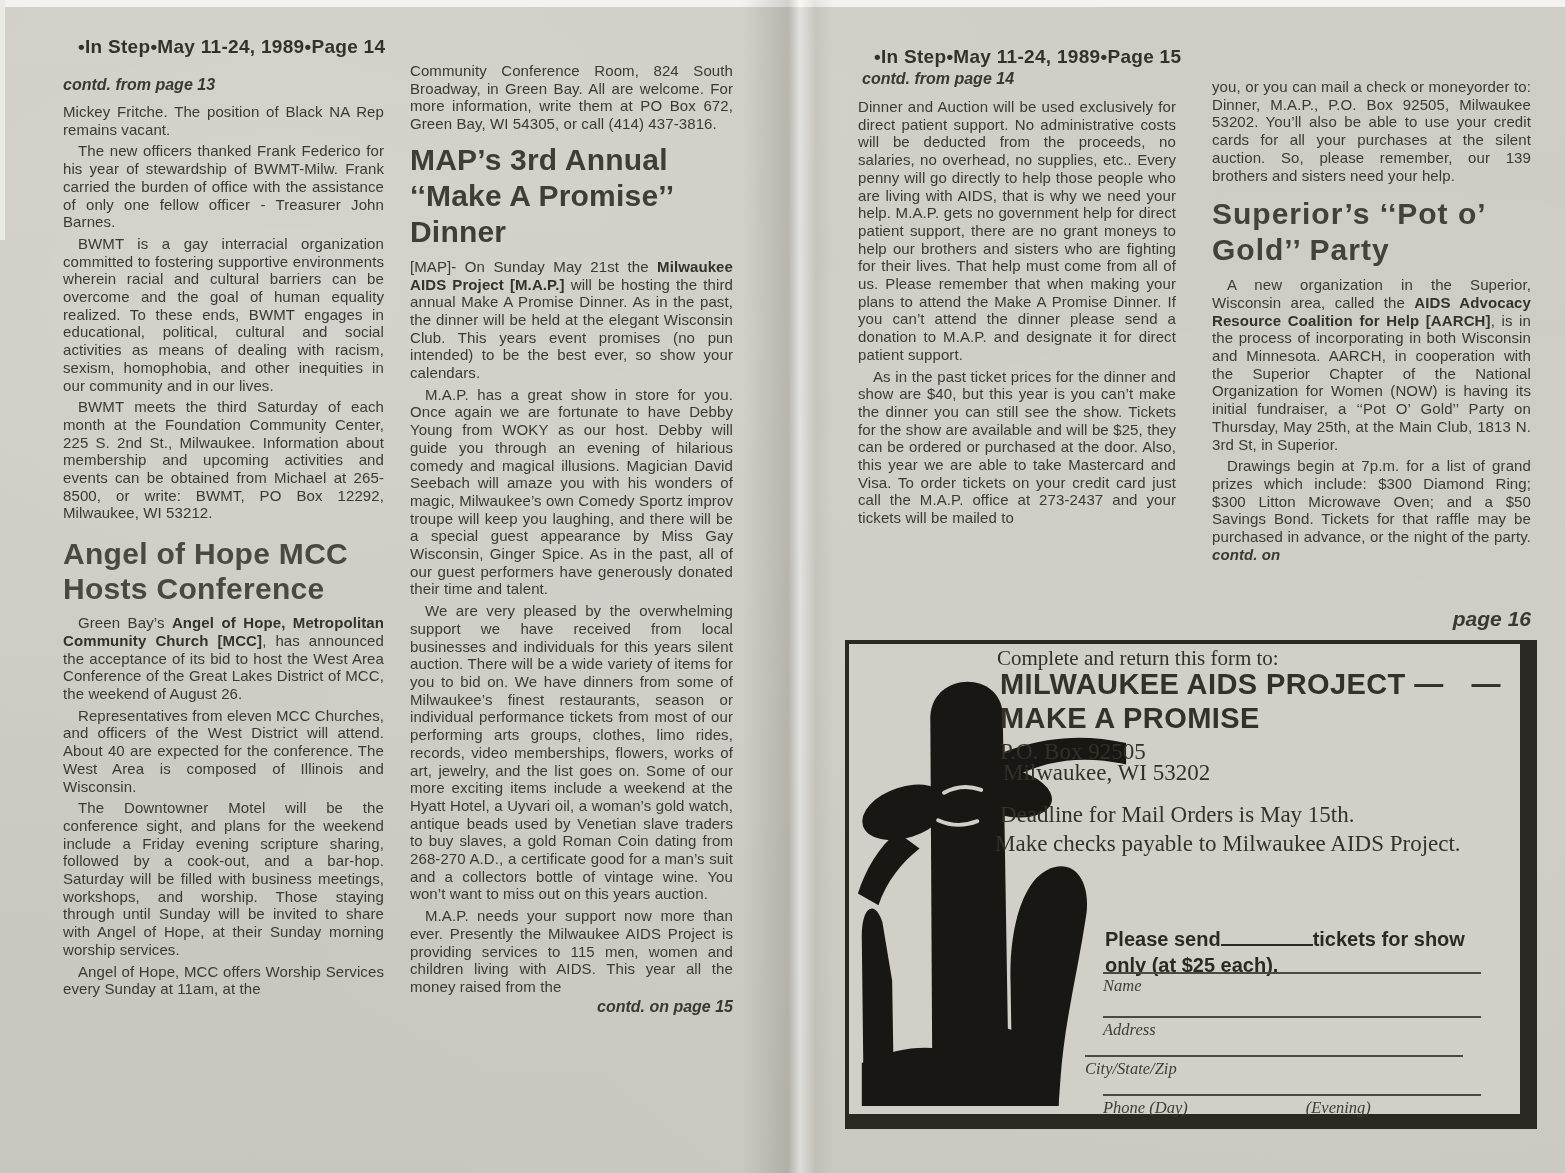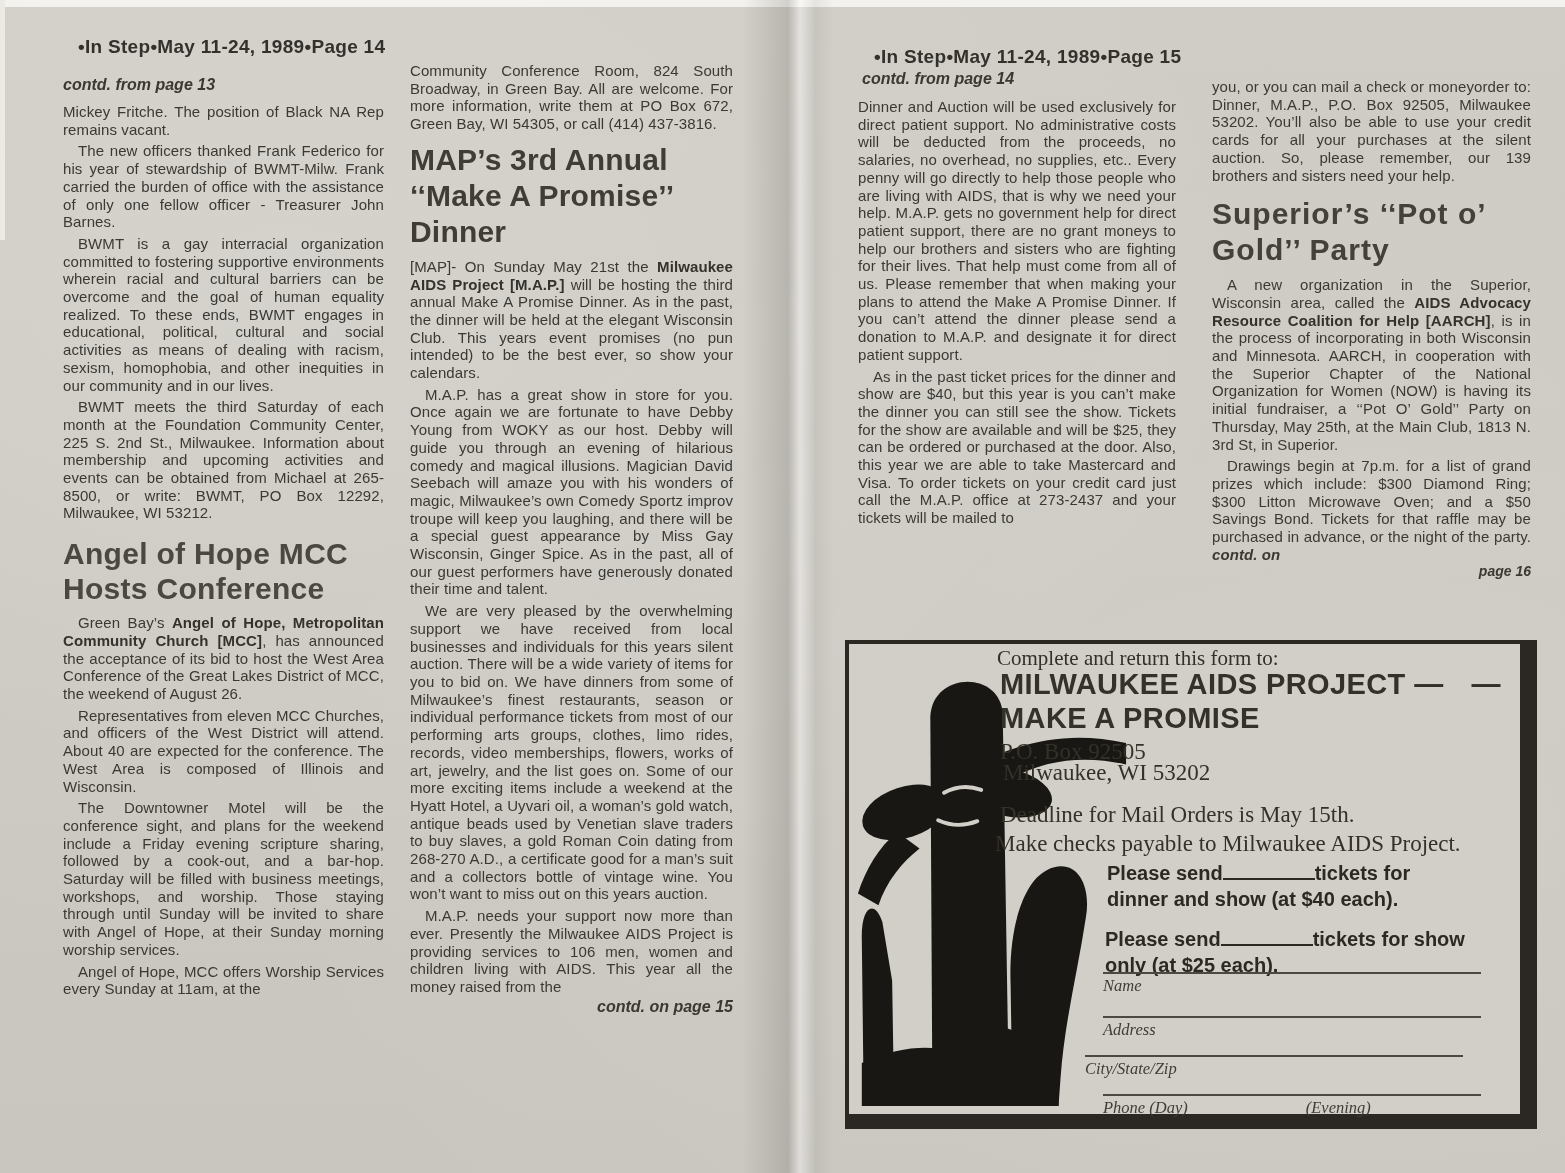--- a/index.html
+++ b/index.html
@@ -26,21 +26,21 @@
   .bt { font-size:15px; line-height:17.7px; text-align:justify; color:#3b3933; margin:0; letter-spacing:.1px; }
   .bt + .bt { margin-top:4px; }
   .ind { text-indent:15px; }
   .bt b { color:#34322c; }
   .col { position:absolute; overflow:hidden; }
   .head1 { font-weight:bold; font-size:30px; line-height:35px; color:#4b4842; letter-spacing:.3px; margin:14px 0 8px; }
   .head2 { font-weight:bold; font-size:30px; line-height:36px; color:#403d37; letter-spacing:.2px; margin:9px 0 8px; }
   .head3 { font-weight:bold; font-size:30px; line-height:36px; color:#44413a; letter-spacing:1px; margin:12px 0 8px; }
   .contd-on { text-align:right; font-style:italic; font-weight:bold; font-size:16px; color:#3a382f; margin-top:2px; }
   .contd-inline { font-style:italic; font-weight:bold; }
-  .pg16 { text-align:right; font-style:italic; font-weight:bold; font-size:14px; color:#3a382f; }
+  .pg16 { text-align:right; font-style:italic; font-weight:bold; font-size:21px; color:#3a382f;margin-top:44px; }
   
   .form {
     position:absolute; left:845px; top:640px; width:671px; height:470px;
     background:#d2cfc8;
     border:4px solid #2b2823; border-right-width:17px; border-bottom-width:15px;
   }
   .f-abs { position:absolute; }
   .f-intro { font-family:"Liberation Serif", serif; font-size:21px; color:#33302a; }
   .f-title { font-size:29px; line-height:33px; font-weight:bold; letter-spacing:.4px; color:#34312b; }
   .f-dash { display:inline-block; margin-left:28px; }
@@ -72,21 +72,21 @@
     <p class="bt ind">The Downtowner Motel will be the conference sight, and plans for the weekend include a Friday evening scripture sharing, followed by a cook-out, and a bar-hop. Saturday will be filled with business meetings, workshops, and worship. Those staying through until Sunday will be invited to share with Angel of Hope, at their Sunday morning worship services.</p>
     <p class="bt ind">Angel of Hope, MCC offers Worship Services every Sunday at 11am, at the</p>
   </div>
 
   <div class="col" style="left:410px; top:62px; width:323px; height:1082px;">
     <p class="bt">Community Conference Room, 824 South Broadway, in Green Bay. All are welcome. For more information, write them at PO Box 672, Green Bay, WI 54305, or call (414) 437-3816.</p>
     <h2 class="head2">MAP’s 3rd Annual ‘‘Make A Promise’’ Dinner</h2>
     <p class="bt"><span>[MAP]- On Sunday May 21st the </span><b>Milwaukee AIDS Project [M.A.P.]</b><span> will be hosting the third annual Make A Promise Dinner. As in the past, the dinner will be held at the elegant Wisconsin Club. This years event promises (no pun intended) to be the best ever, so show your calendars.</span></p>
     <p class="bt ind">M.A.P. has a great show in store for you. Once again we are fortunate to have Debby Young from WOKY as our host. Debby will guide you through an evening of hilarious comedy and magical illusions. Magician David Seebach will amaze you with his wonders of magic, Milwaukee’s own Comedy Sportz improv troupe will keep you laughing, and there will be a special guest appearance by Miss Gay Wisconsin, Ginger Spice. As in the past, all of our guest performers have generously donated their time and talent.</p>
     <p class="bt ind">We are very pleased by the overwhelming support we have received from local businesses and individuals for this years silent auction. There will be a wide variety of items for you to bid on. We have dinners from some of Milwaukee’s finest restaurants, season or individual performance tickets from most of our performing arts groups, clothes, limo rides, records, video memberships, flowers, works of art, jewelry, and the list goes on. Some of our more exciting items include a weekend at the Hyatt Hotel, a Uyvari oil, a woman’s gold watch, antique beads used by Venetian slave traders to buy slaves, a gold Roman Coin dating from 268-270 A.D., a certificate good for a man’s suit and a collectors bottle of vintage wine. You won’t want to miss out on this years auction.</p>
-    <p class="bt ind">M.A.P. needs your support now more than ever. Presently the Milwaukee AIDS Project is providing services to 106 men, women and children living with AIDS. This year all the money raised from the</p>
+    <p class="bt ind">M.A.P. needs your support now more than ever. Presently the Milwaukee AIDS Project is providing services to 115 men, women and children living with AIDS. This year all the money raised from the</p>
     <div class="contd-on">contd. on page 15</div>
   </div>
 
   <div class="pagehead" style="left:874px; top:46px;">•In Step•May 11-24, 1989•Page 15</div>
   <div class="contd-from" style="position:absolute; left:862px; top:70px;">contd. from page 14</div>
 
   <div class="col" style="left:858px; top:98px; width:318px; height:535px;">
     <p class="bt">Dinner and Auction will be used exclusively for direct patient support. No administrative costs will be deducted from the proceeds, no salaries, no overhead, no supplies, etc.. Every penny will go directly to help those people who are living with AIDS, that is why we need your help. M.A.P. gets no government help for direct patient support, there are no grant moneys to help our brothers and sisters who are fighting for their lives. That help must come from all of us. Please remember that when making your plans to attend the Make A Promise Dinner. If you can’t attend the dinner please send a donation to M.A.P. and designate it for direct patient support.</p>
     <p class="bt ind">As in the past ticket prices for the dinner and show are $40, but this year is you can’t make the dinner you can still see the show. Tickets for the show are available and will be $25, they can be ordered or purchased at the door. Also, this year we are able to take Mastercard and Visa. To order tickets on your credit card just call the M.A.P. office at 273-2437 and your tickets will be mailed to</p>
   </div>
@@ -128,21 +128,20 @@
     </svg>
 
     <div class="f-abs f-intro" style="left:148px; top:2px;">Complete and return this form to:</div>
     <div class="f-abs f-title" style="left:151px; top:58px;">MAKE A PROMISE</div>
     <div class="f-abs f-title" style="left:151px; top:24px;"><span>MILWAUKEE AIDS PROJECT —</span><span class="f-dash">—</span></div>
     <div class="f-abs f-serif" style="left:151px; top:95px;">P.O. Box 92505</div>
     <div class="f-abs f-serif" style="left:154px; top:116px;">Milwaukee, WI 53202</div>
     <div class="f-abs f-serif" style="left:151px; top:158px;">Deadline for Mail Orders is May 15th.</div>
     <div class="f-abs f-serif" style="left:146px; top:187px;">Make checks payable to Milwaukee AIDS Project.</div>
 
-    <div class="f-abs f-bold" style="left:258px; top:216px; width:368px;"><span>Please send</span><span class="blank"></span><span>tickets for dinner and show (at $40 each).</span></div>
     <div class="f-abs f-bold" style="left:256px; top:282px; width:380px;"><span>Please send</span><span class="blank"></span><span>tickets for show only (at $25 each).</span></div>
 
     <div class="f-abs" style="left:254px; top:328px;">
       <div class="wline"></div>
       <div class="wlabel">Name</div>
     </div>
     <div class="f-abs" style="left:254px; top:372px;">
       <div class="wline"></div>
       <div class="wlabel">Address</div>
     </div>

